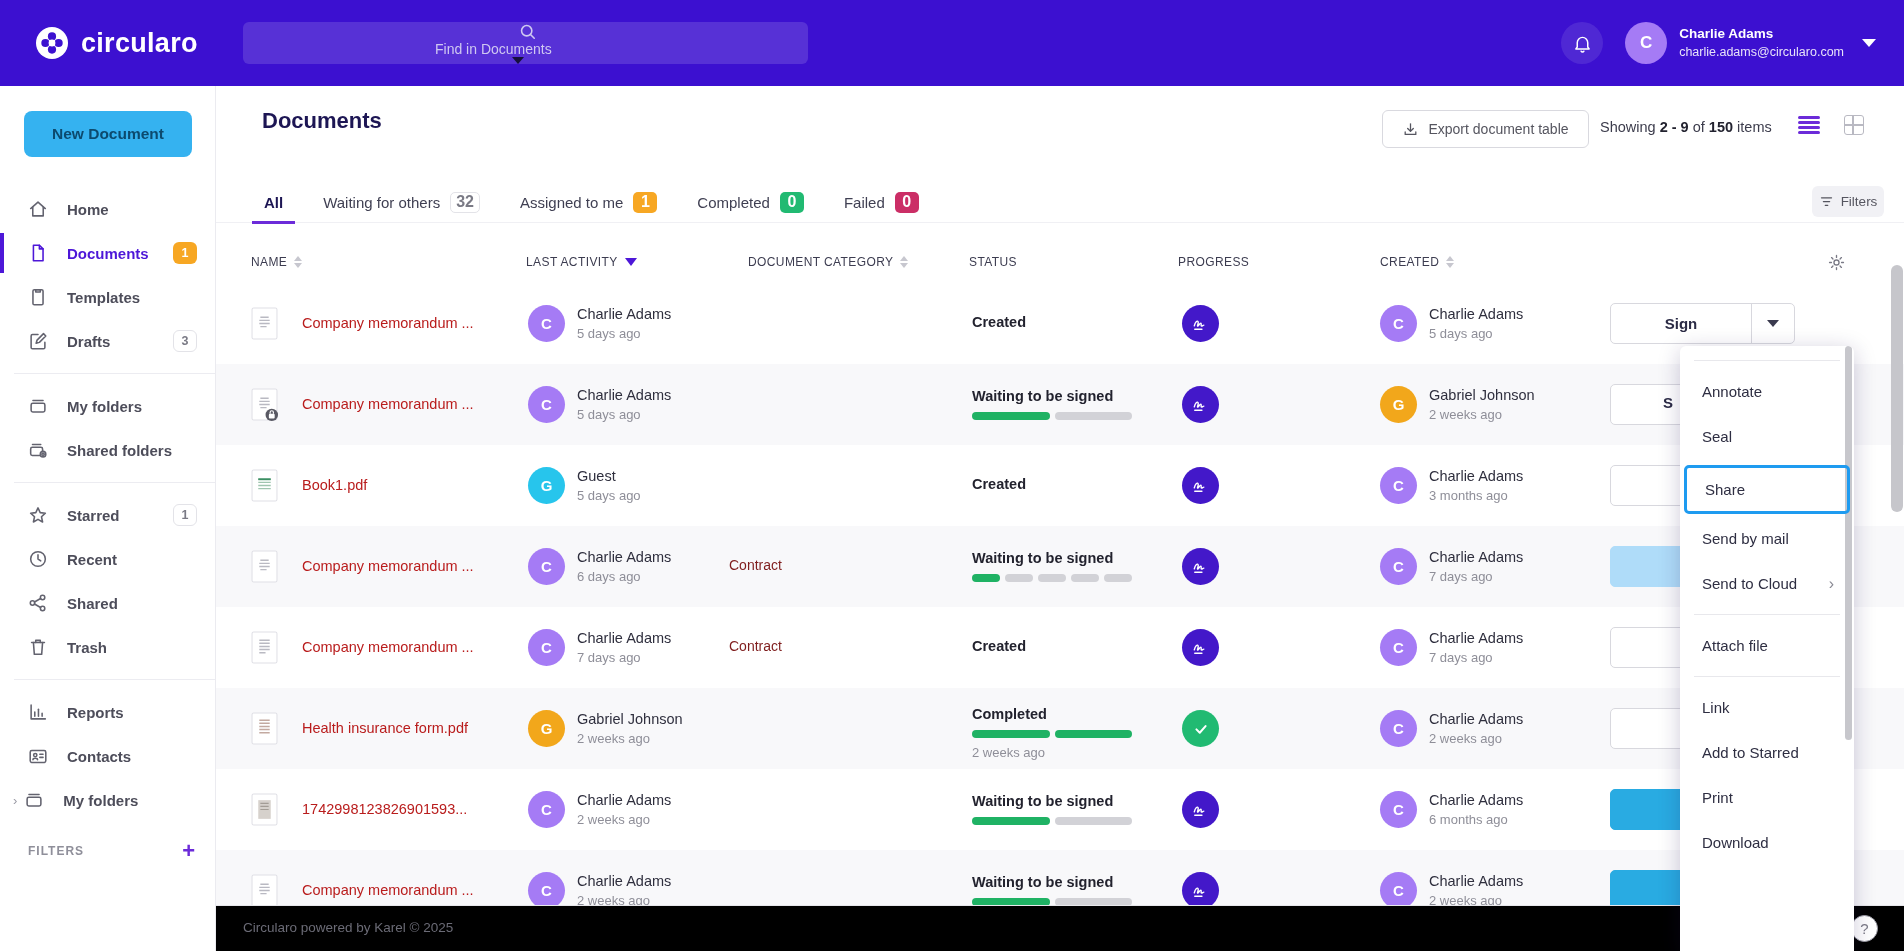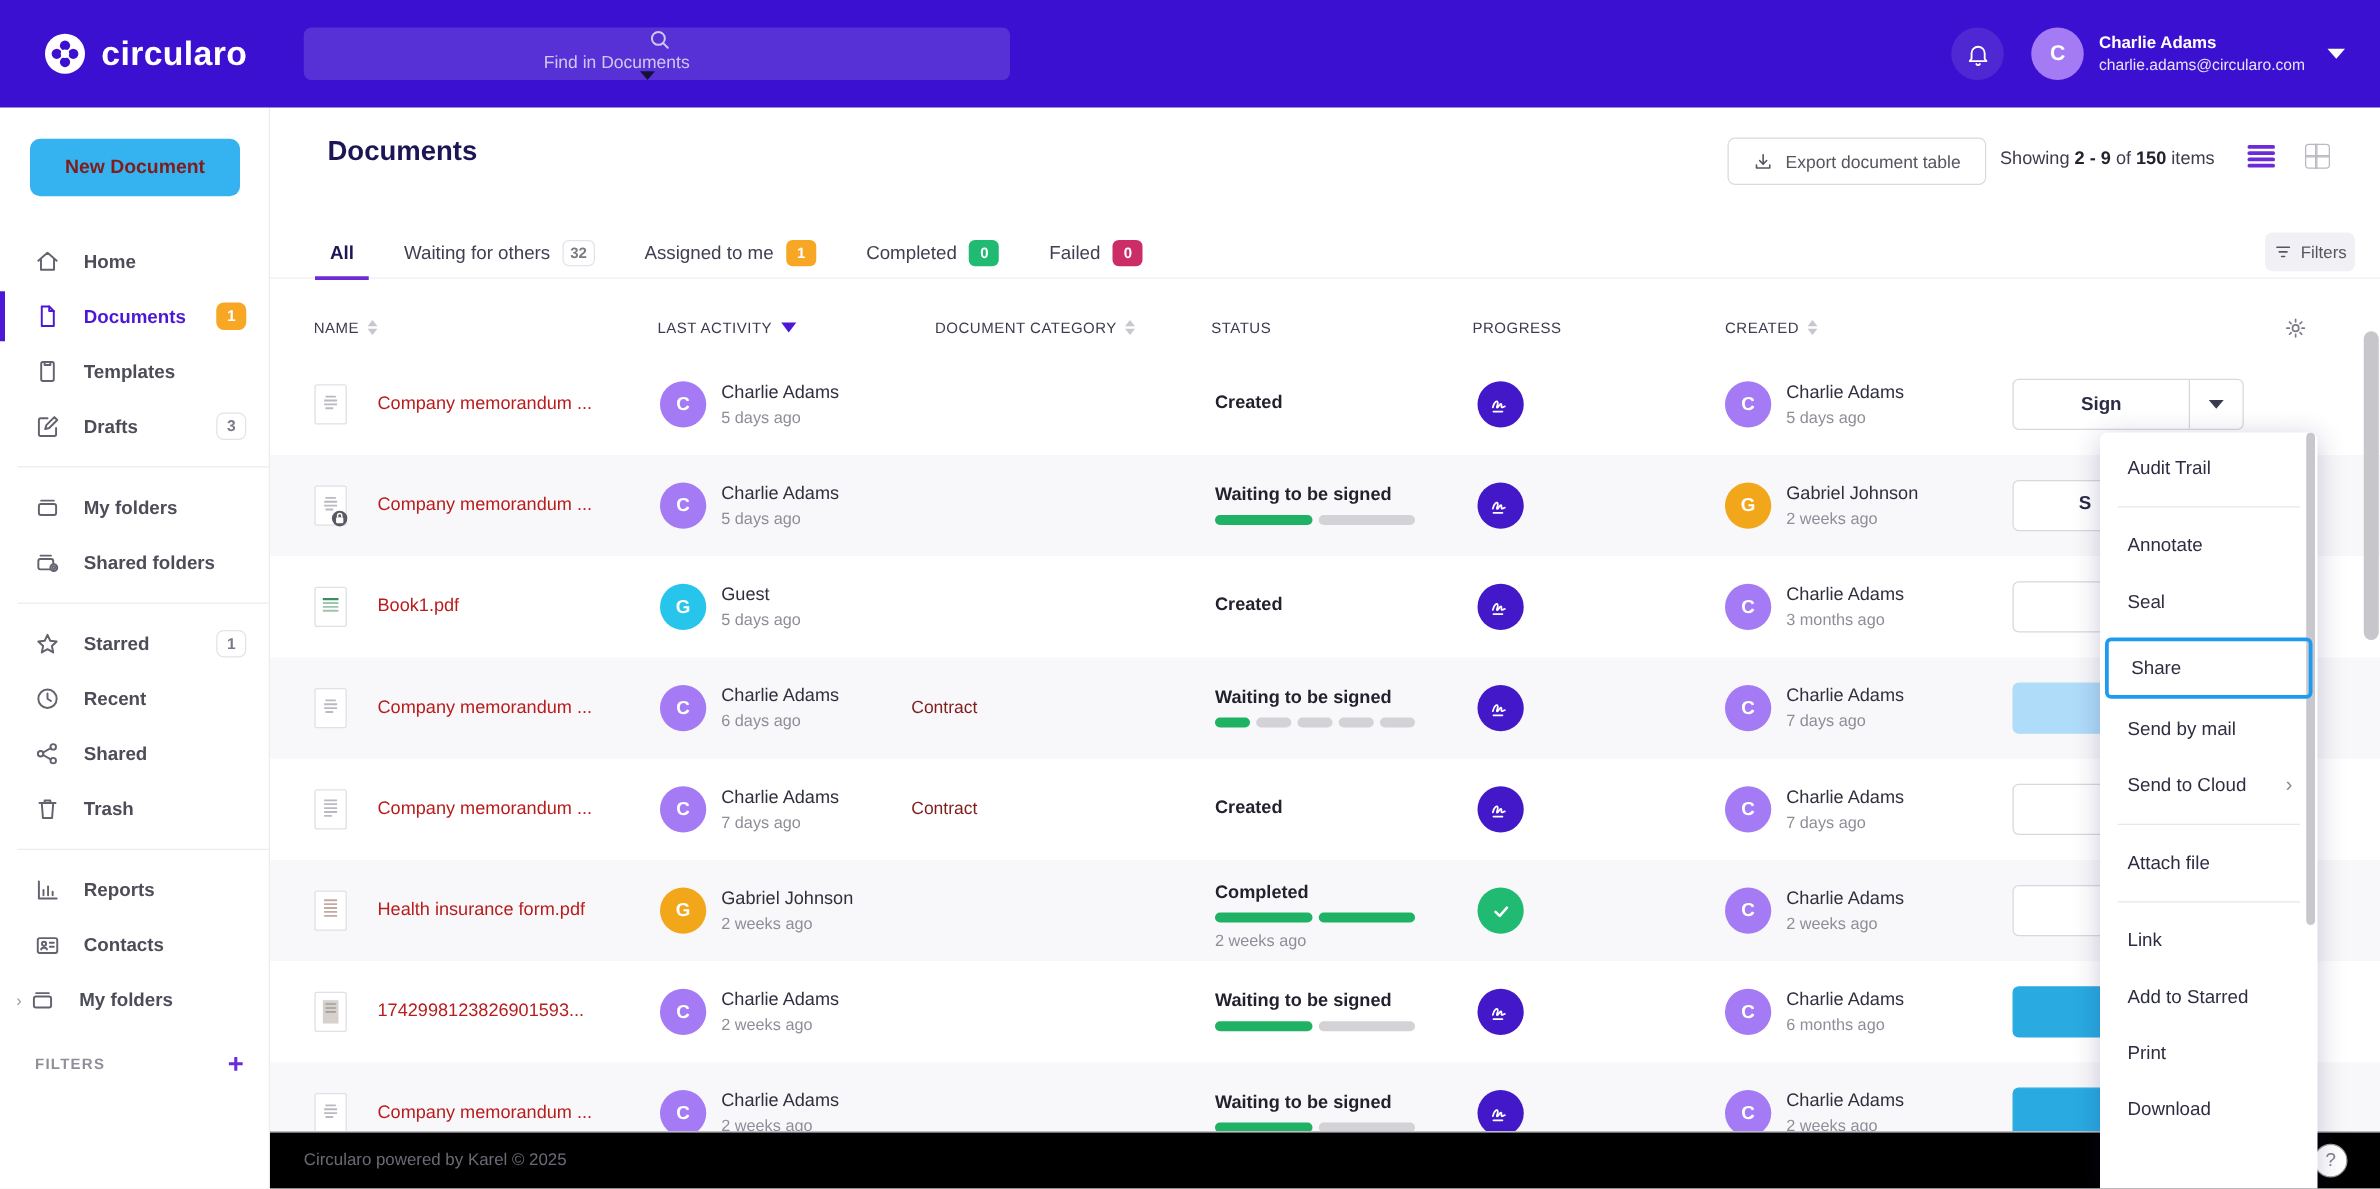--- a/index.html
+++ b/index.html
@@ -29,21 +29,21 @@
   .user-meta { line-height:1.35; }
   .user-name { color:#fff; font-size:13.5px; font-weight:bold; }
   .user-email { color:rgba(255,255,255,.88); font-size:12.5px; }
   .caret-white { width:0; height:0; border-left:7px solid transparent; border-right:7px solid transparent;
                  border-top:8px solid #fff; margin-left:6px; }
 
   
   .sidebar { position:absolute; left:0; top:86px; width:216px; bottom:0; background:#fff;
              border-right:1px solid #ebebf0; z-index:30; }
   .new-doc { display:block; margin:25px 24px 30px 24px; width:168px; height:46px; background:#35B2F0;
-             border:none; border-radius:8px; color:#7f1d1d; font-size:15.5px; font-weight:bold;
+             border:none; border-radius:8px; color:#0c4a6e; font-size:15.5px; font-weight:bold;
              font-family:inherit; cursor:pointer; }
   .nav-item { position:relative; height:44px; display:flex; align-items:center; padding-left:27px;
               cursor:pointer; color:#4d4d5a; }
   .nav-item .ic { width:22px; height:22px; margin-right:18px; color:#63636f; display:flex; }
   .nav-item .lbl { font-size:15px; font-weight:bold; color:#4d4d5a; }
   .nav-item.active .lbl, .nav-item.active .ic { color:#4d17d8; }
   .nav-item.active::before { content:""; position:absolute; left:0; top:2px; bottom:2px; width:4px; background:#4d17d8; }
   .nav-badge { position:absolute; right:18px; top:50%; transform:translateY(-50%);
                min-width:24px; height:22px; padding:0 6px; border-radius:6px; font-size:12.5px; font-weight:bold;
                display:flex; align-items:center; justify-content:center; }
@@ -72,21 +72,21 @@
   .ic-grid i { border:1.6px solid #b9b9c2; }
   .ic-grid i:nth-child(1){ border-radius:3px 0 0 0;} .ic-grid i:nth-child(2){ border-radius:0 3px 0 0; margin-left:-1.6px;}
   .ic-grid i:nth-child(3){ border-radius:0 0 0 3px; margin-top:-1.6px;} .ic-grid i:nth-child(4){ border-radius:0 0 3px 0; margin:-1.6px 0 0 -1.6px;}
 
   .tabs-row { position:absolute; left:0; top:95px; width:1688px; height:42px; border-bottom:1px solid #f0f0f4; }
   .tabs { position:absolute; left:28px; top:0; height:42px; display:flex; }
   .tab { display:flex; align-items:center; gap:10px; padding:0 20px; font-size:15px; color:#3f3f52;
          cursor:pointer; position:relative; }
   .tab.active { color:#1D1654; font-weight:bold; }
   .tab.active::after { content:""; position:absolute; left:8px; right:8px; bottom:-1px; height:3px; background:#6C2BD9; }
-  .tab-badge { min-width:24px; height:21px; padding:0 5px; border-radius:5px; font-size:12px; font-weight:bold;
+  .tab-badge { min-width:24px; height:21px; padding:0 5px; border-radius:5px; font-size:16px; font-weight:bold;
                display:flex; align-items:center; justify-content:center; }
   .filters-btn { position:absolute; left:1596px; top:5px; width:72px; height:31px; background:#f1f1f5;
                  border:none; border-radius:6px; display:flex; align-items:center; justify-content:center; gap:7px;
                  font-size:13.5px; color:#55555f; font-family:inherit; cursor:pointer; }
 
   
   .thead { position:absolute; left:0; top:160px; width:1688px; height:37px; }
   .th { position:absolute; top:9px; display:flex; align-items:center; gap:7px; font-size:12px; font-weight:normal;
         letter-spacing:.4px; color:#3c3c50; cursor:pointer; }
   .sort-both { display:flex; flex-direction:column; gap:2px; }
@@ -750,23 +750,20 @@
         </div>
       </div>
 
     <div class="footer">
       <span class="footer-text">Circularo powered by Karel © 2025</span>
       <span class="help-btn">?</span>
     </div>
 
     <div class="menu" id="menu">
       <div class="menu-scroll"></div>
-    <div class="menu-item">
-          <span>Audit Trail</span>
-        </div>
         <div class="menu-div"></div>
         <div class="menu-item">
           <span>Annotate</span>
         </div>
         <div class="menu-item">
           <span>Seal</span>
         </div>
         <div class="menu-item hl">
           <span>Share</span>
         </div>

